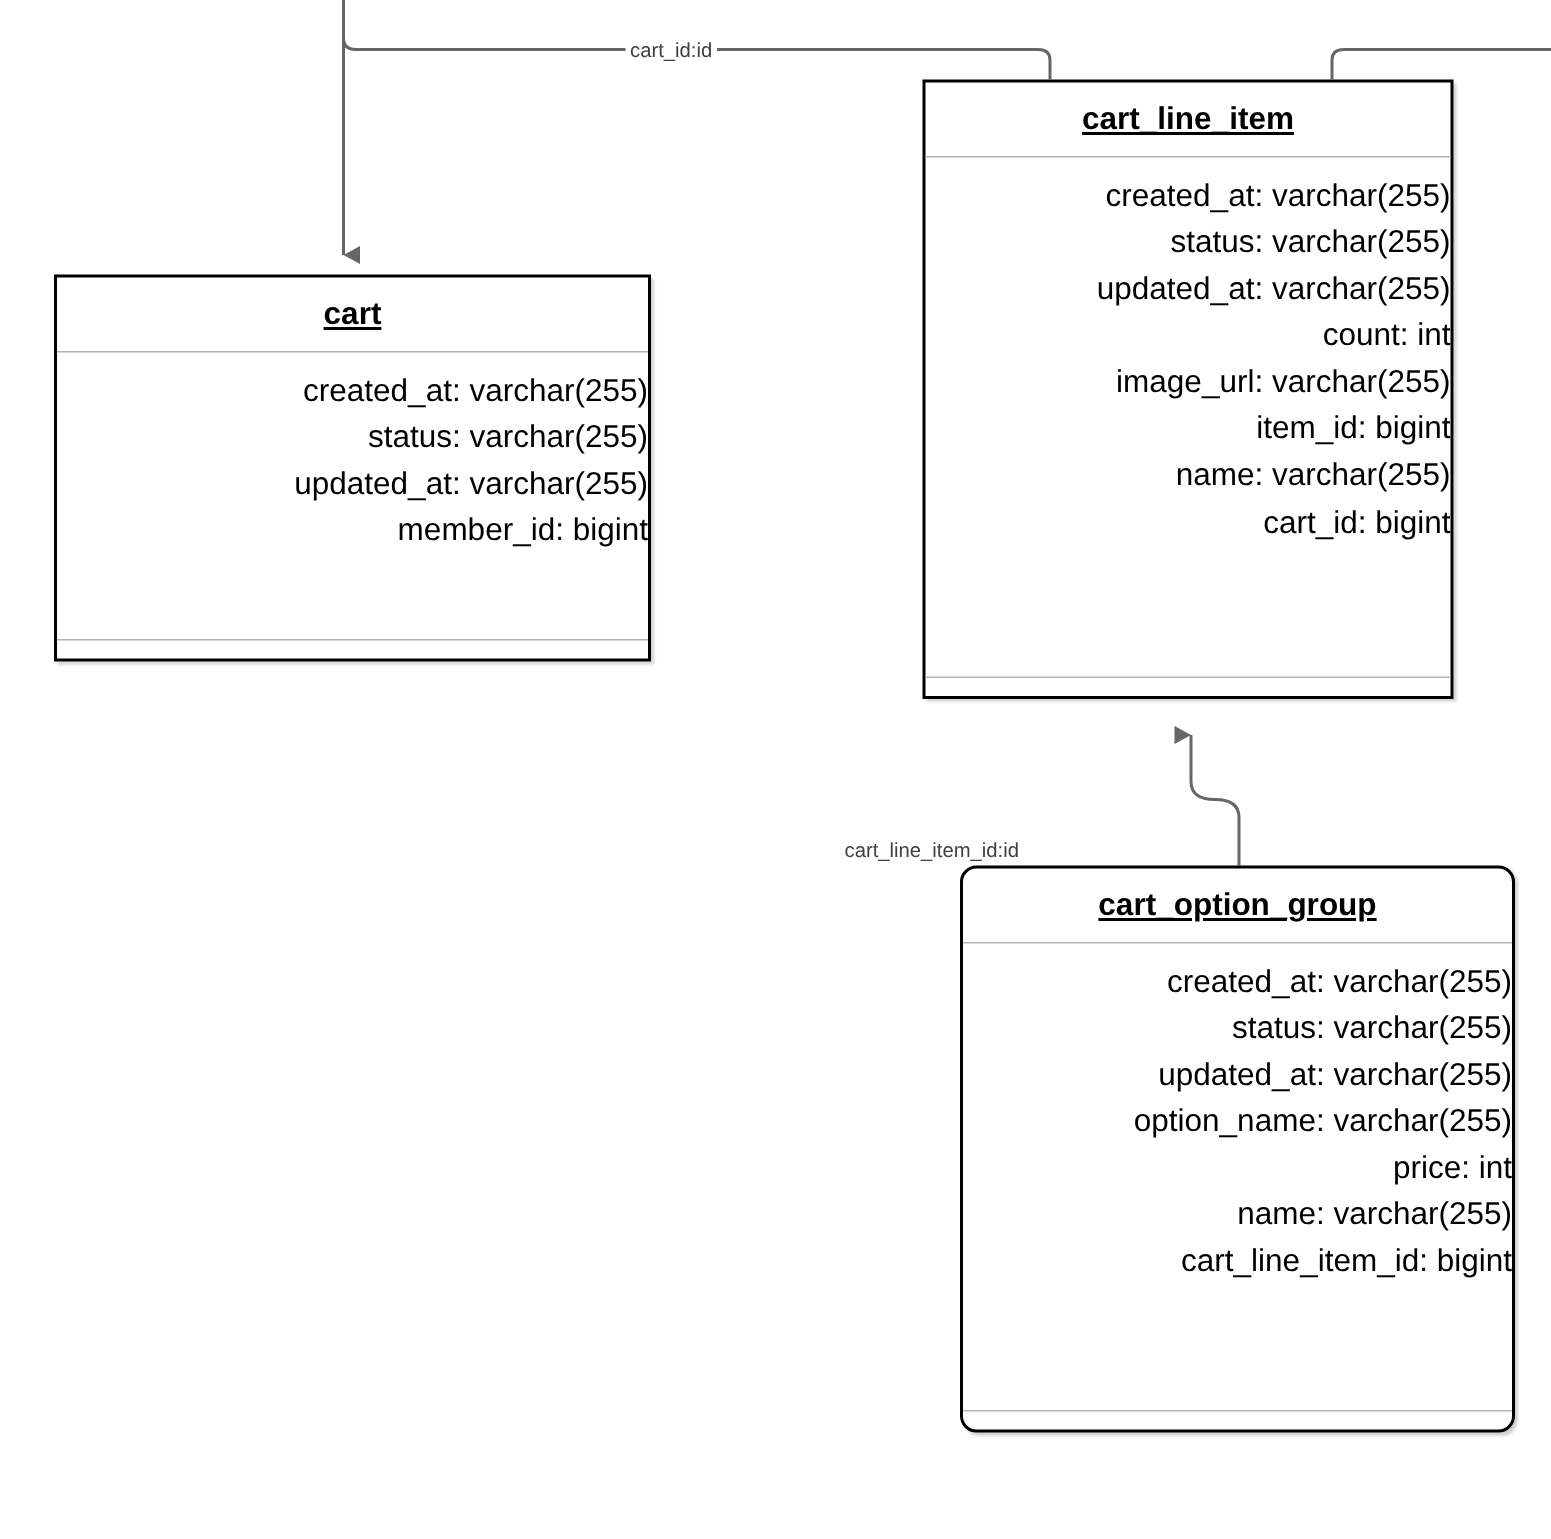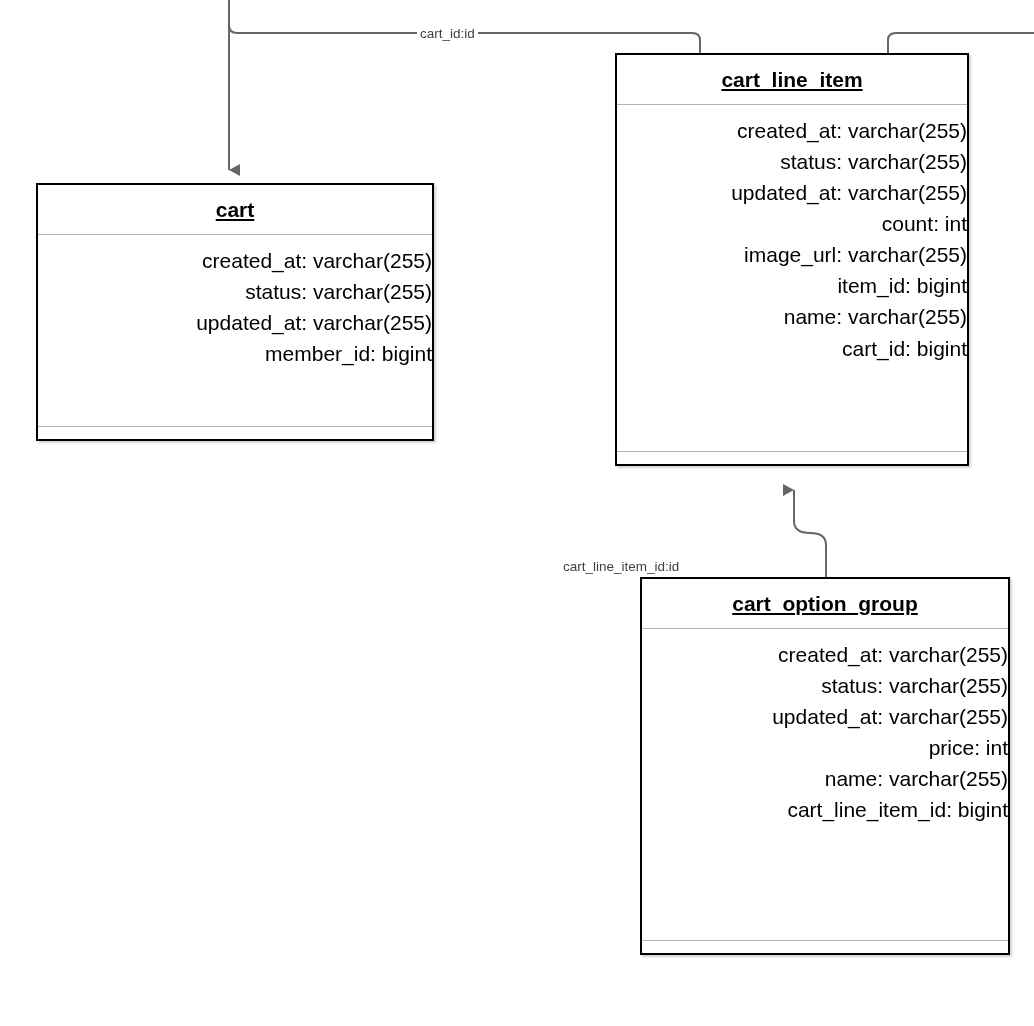--- a/index.html
+++ b/index.html
@@ -120,27 +120,28 @@
       <div class="attr">updated_at: varchar(255)</div>
       <div class="attr">count: int</div>
       <div class="attr">image_url: varchar(255)</div>
       <div class="attr">item_id: bigint</div>
       <div class="attr">name: varchar(255)</div>
       <div class="attr">cart_id: bigint</div>
     </div>
     <div class="rule" style="position:absolute; bottom:12px;"></div>
   </div>
 
-  <div class="entity" style="left:640px; top:577px; width:370px; height:378px;">
+  <div class="entity" style="left:640px; top:577px; width:370px; height:378px;border-radius:11px;">
     <div class="entity-title">cart_option_group</div>
     <div class="rule"></div>
     <div class="attr-list">
       <div class="attr">created_at: varchar(255)</div>
       <div class="attr">status: varchar(255)</div>
       <div class="attr">updated_at: varchar(255)</div>
+      <div class="attr">option_name: varchar(255)</div>
       <div class="attr">price: int</div>
       <div class="attr">name: varchar(255)</div>
       <div class="attr">cart_line_item_id: bigint</div>
     </div>
     <div class="rule" style="position:absolute; bottom:12px;"></div>
   </div>
 
   <div class="edge-label" style="left:417px; top:26px;">cart_id:id</div>
 
   <div class="edge-label" style="left:560px; top:512px;margin-top:47px;">cart_line_item_id:id</div>

